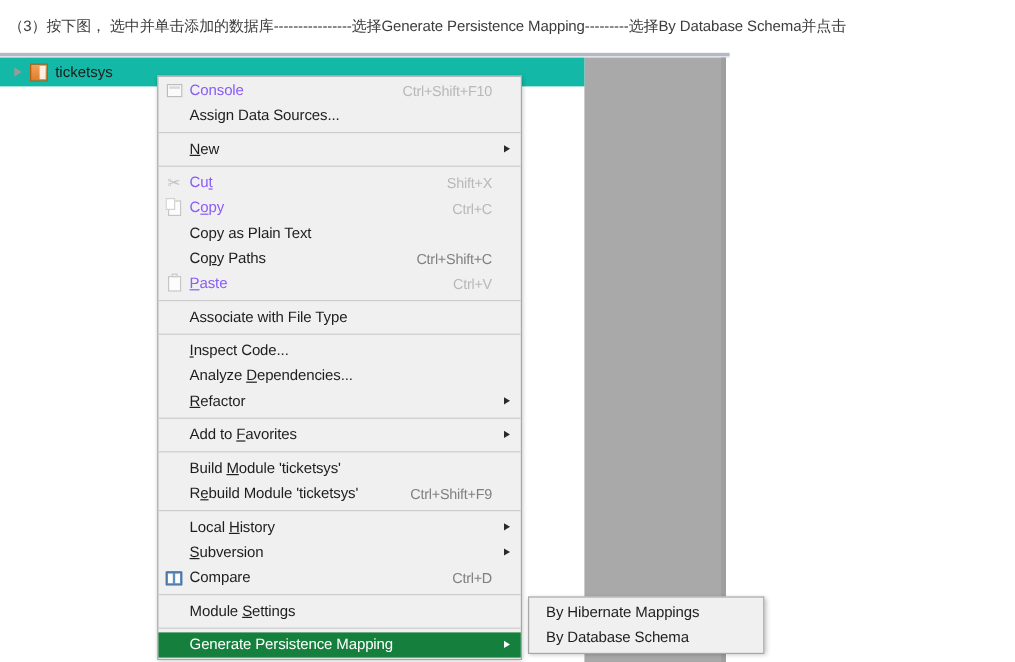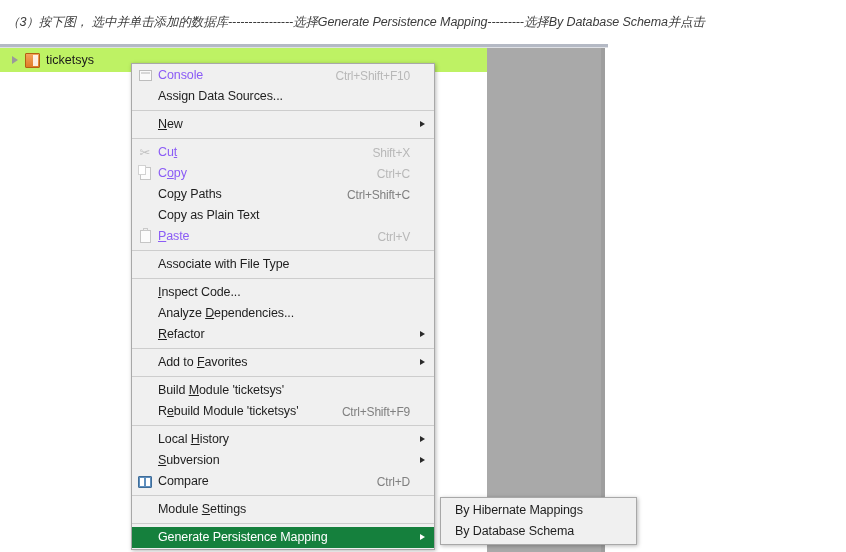--- a/index.html
+++ b/index.html
@@ -23,21 +23,20 @@
     width: 846px;
     height: 44px;
     display: flex;
     align-items: center;
     padding-left: 7px;
     box-sizing: border-box;
     font-size: 12.5px;
     color: #3c3c3c;
     white-space: nowrap;
     letter-spacing: -0.1px;
-    font-style: italic;
   }
 
   
   #ide {
     position: absolute;
     left: 0;
     top: 44px;
     width: 846px;
     height: 508px;
     background: #ffffff;
@@ -76,21 +75,21 @@
     background: #9e9e9e;
   }
 
   
   .tree-row {
     position: absolute;
     left: 0;
     top: 4px;
     width: 487px;
     height: 24px;
-    background: #bef264;
+    background: #14b8a6;
     display: flex;
     align-items: center;
     padding-left: 8px;
     box-sizing: border-box;
   }
   .tree-arrow {
     width: 14px;
     height: 14px;
     position: relative;
     flex: 0 0 auto;
@@ -345,27 +344,27 @@
       <div class="mi disabled">
         <span class="ic">
           <span class="ico-copy"></span>
         </span>
         <span class="lbl">C<span class="u">o</span>py</span>
         <span class="acc">Ctrl+C</span>
         <span class="arrow" style="visibility: hidden;"></span>
       </div>
       <div class="mi">
         <span class="ic"></span>
+        <span class="lbl">Copy as Plain Text</span>
+        <span class="arrow" style="visibility: hidden;"></span>
+      </div>
+      <div class="mi">
+        <span class="ic"></span>
         <span class="lbl">Co<span class="u">p</span>y Paths</span>
         <span class="acc">Ctrl+Shift+C</span>
-        <span class="arrow" style="visibility: hidden;"></span>
-      </div>
-      <div class="mi">
-        <span class="ic"></span>
-        <span class="lbl">Copy as Plain Text</span>
         <span class="arrow" style="visibility: hidden;"></span>
       </div>
       <div class="mi disabled">
         <span class="ic">
           <span class="ico-paste"></span>
         </span>
         <span class="lbl"><span class="u">P</span>aste</span>
         <span class="acc">Ctrl+V</span>
         <span class="arrow" style="visibility: hidden;"></span>
       </div>

